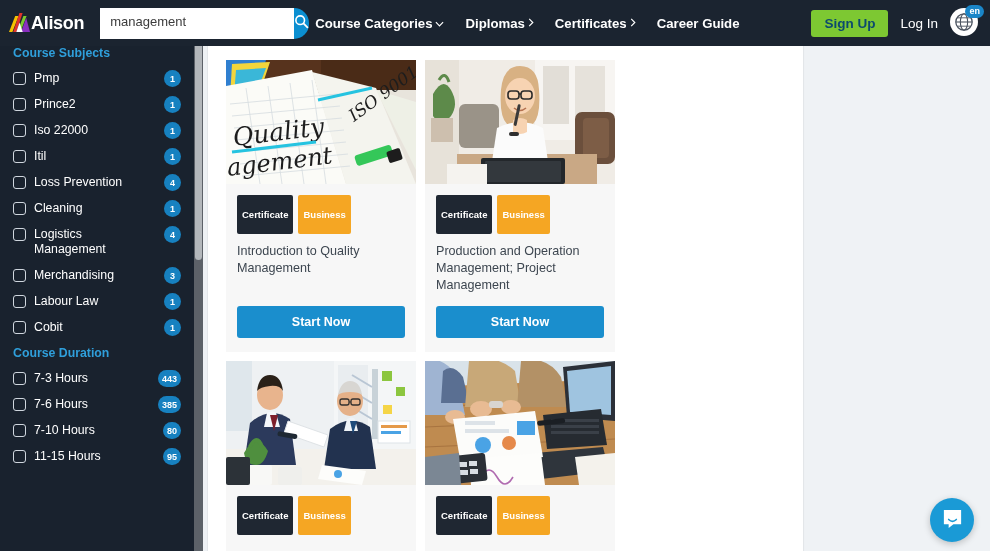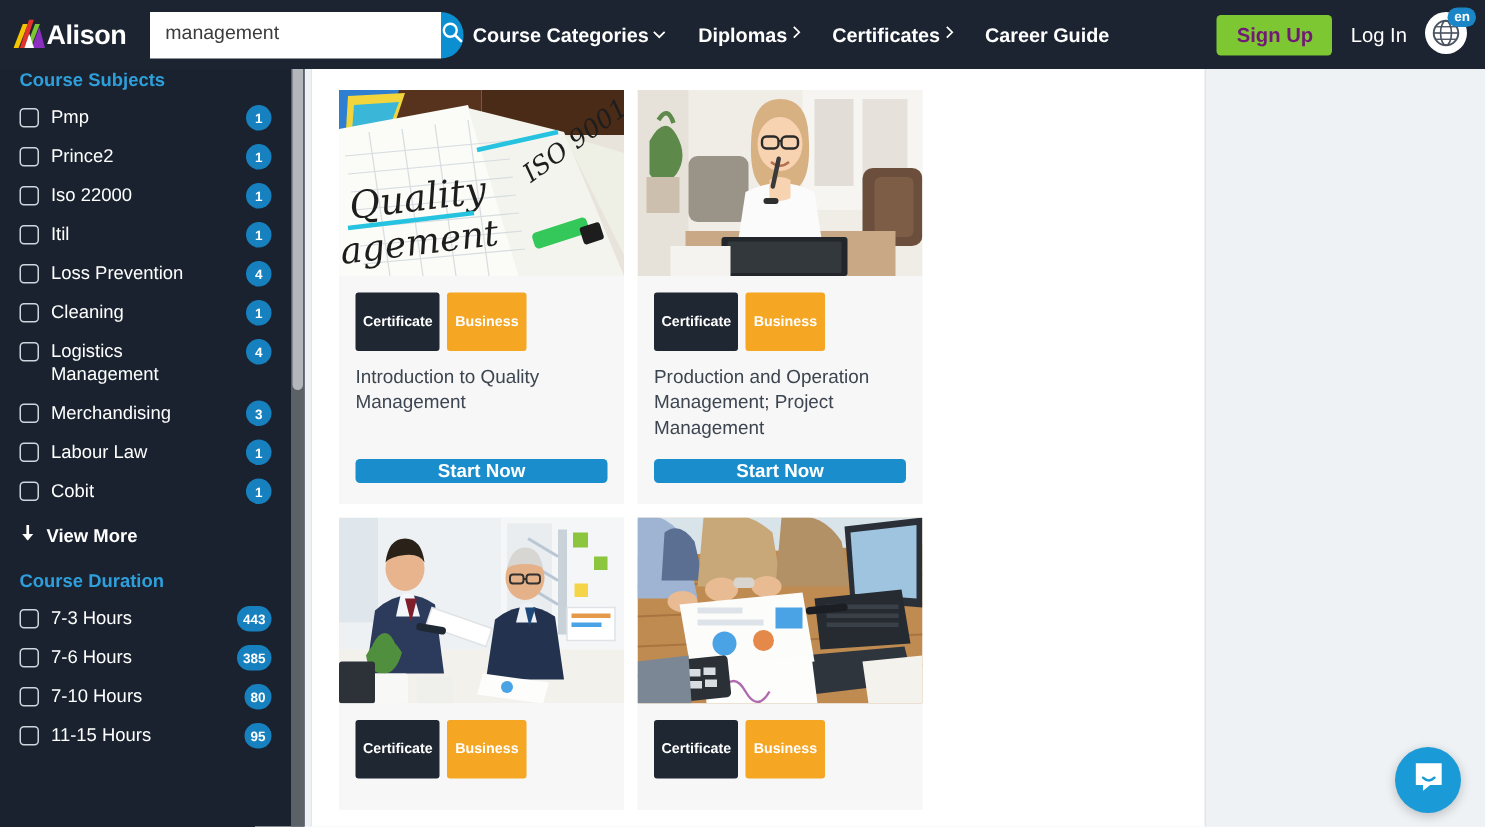--- a/index.html
+++ b/index.html
@@ -53,21 +53,21 @@
     display: flex; align-items: center; gap: 3px;
     cursor: pointer; white-space: nowrap;
   }
   .caret { font-size: 10px; font-weight: normal; display: inline-block; }
 
   .header-right {
     margin-left: auto; display: flex; align-items: center;
     margin-right: 10px; gap: 12px;
   }
   .signup-btn {
-    background: #7dc832; color: #701a75;
+    background: #7dc832; color: #0c4a6e;
     font-size: 13.5px; font-weight: bold;
     border: none; border-radius: 3px;
     padding: 6px 13px; cursor: pointer;
     font-family: "Liberation Sans", sans-serif;
   }
   .login-link {
     color: #ffffff; font-size: 13.5px; cursor: pointer;
   }
   .lang-wrap { position: relative; width: 30px; height: 30px; }
   .globe {
@@ -178,21 +178,21 @@
   .tag-cert { background: #1f2732; }
   .tag-biz { background: #f5a623; }
   .card-title {
     color: #3d4650; font-size: 12.6px; line-height: 17px;
     margin-bottom: 12px;
   }
   .start-btn {
     margin: auto 0 14px 0;
     background: #1a8ecd; color: #ffffff;
     border: none; border-radius: 3px;
-    height: 16px; font-size: 12.5px; font-weight: bold;
+    height: 32px; font-size: 12.5px; font-weight: bold;
     cursor: pointer; width: 100%;
     font-family: "Liberation Sans", sans-serif;
   }
 
   
   .right-gutter {
     position: absolute; top: 46px; left: 805px;
     width: 185px; height: 505px; background: #eff2f5;
   }
 
@@ -337,29 +337,20 @@
         <span class="cbox"></span>
         <span class="filter-label">Labour Law</span>
         <span class="badge">1</span>
       </div>
       <div class="filter-row">
         <span class="cbox"></span>
         <span class="filter-label">Cobit</span>
         <span class="badge">1</span>
       </div>
 
-      <div class="view-more">
-        <span class="arrow-down">
-          <svg width="11" height="13" viewBox="0 0 11 13">
-            <line x1="5.5" y1="1" x2="5.5" y2="10.5" stroke="#ffffff" stroke-width="1.8"></line>
-            <path d="M1.8 7 L5.5 11.4 L9.2 7" fill="#ffffff"></path>
-          </svg>
-        </span>
-        <span>View More</span>
-      </div>
     </div>
 
     <div>
       <div class="filter-group-title">Course Duration</div>
 
       <div class="filter-row">
         <span class="cbox"></span>
         <span class="filter-label">7-3 Hours</span>
         <span class="badge">443</span>
       </div>

